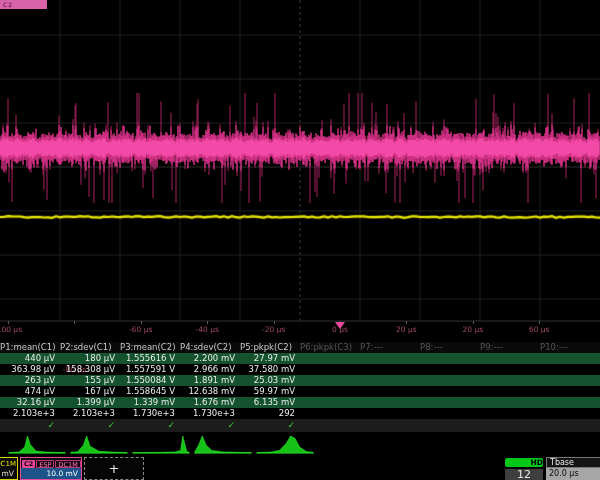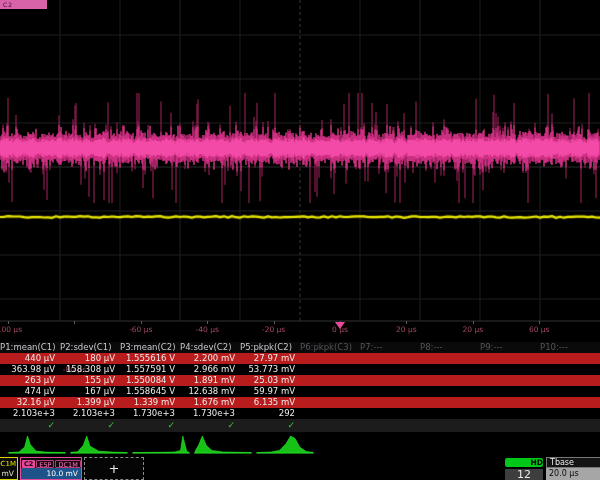--- a/index.html
+++ b/index.html
@@ -23,21 +23,21 @@
   }
   .ttick { position:absolute; top:0; width:1px; height:3px; background:#5a5a5a; }
   .trig-marker {
     position:absolute; top:1px; width:0; height:0;
     border-left:5px solid transparent; border-right:5px solid transparent;
     border-top:7px solid #e8489a; transform:translateX(-50%);
   }
   
   .mtable { position:absolute; left:0; top:342px; width:600px; }
   .mrow { display:grid; grid-template-columns:repeat(10,60px); height:11px; }
-  .mrow.alt { background:#b91c1c; }
+  .mrow.alt { background:#14532d; }
   .mrow.hdr { background:#0a0a0a; }
   .cell {
     font-size:8.5px; line-height:11px; color:#ececec;
     text-align:right; padding-right:5px; overflow:hidden; white-space:nowrap;
   }
   .cell.th { color:#c9c9cf; text-align:left; padding-right:0; }
   .cell.th.dim { color:#55555a; }
   .mrow.checks { height:13px; background:#1c1c1c; }
   .cell.chk { color:#2fd32f; font-size:9px; line-height:13px; }
   
@@ -158,21 +158,21 @@
         <div class="cell"></div>
         <div class="cell"></div>
         <div class="cell"></div>
         <div class="cell"></div>
       </div>
       <div class="mrow">
         <div class="cell">363.98 µV</div>
         <div class="cell">158.308 µV</div>
         <div class="cell">1.557591 V</div>
         <div class="cell">2.966 mV</div>
-        <div class="cell">53.773 mV</div>
+        <div class="cell">37.580 mV</div>
         <div class="cell"></div>
         <div class="cell"></div>
         <div class="cell"></div>
         <div class="cell"></div>
         <div class="cell"></div>
       </div>
       <div class="mrow alt">
         <div class="cell">263 µV</div>
         <div class="cell">155 µV</div>
         <div class="cell">1.550084 V</div>

